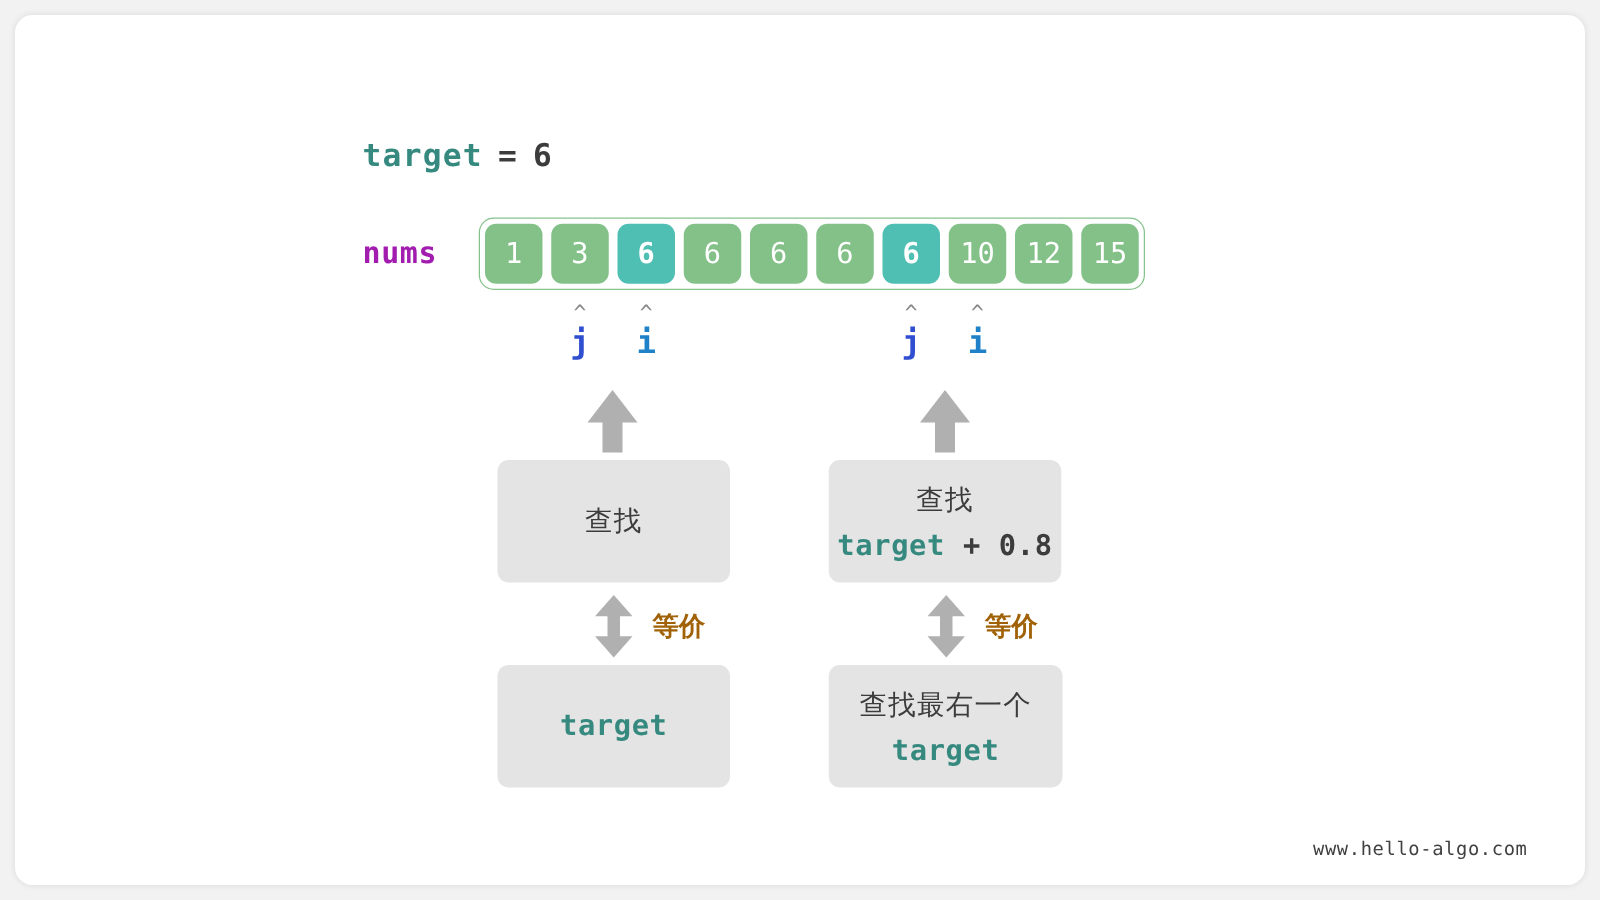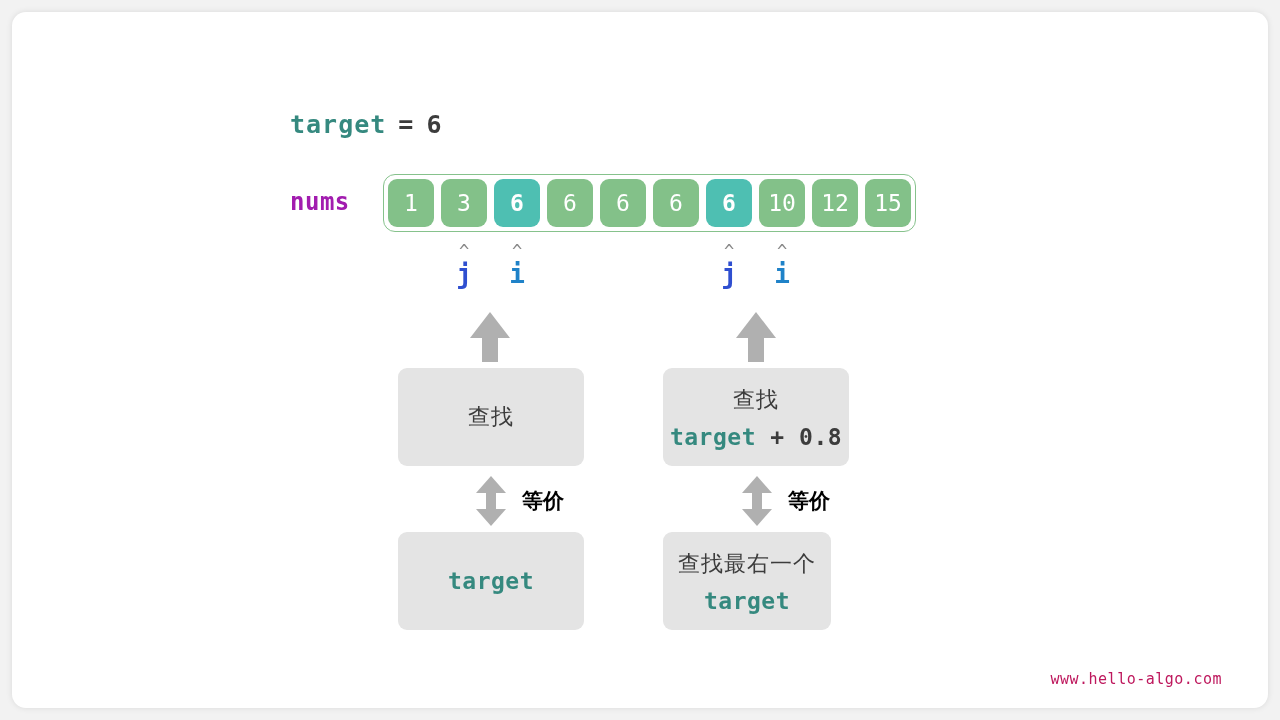--- a/index.html
+++ b/index.html
@@ -156,21 +156,21 @@
     position: absolute;
     top: 16px; left: 10px;
     width: 10px; height: 18px;
     background: #b0b0b0;
   }
   .eq-label {
     position: absolute;
     font-family: "DejaVu Sans", sans-serif;
     font-size: 21px;
     font-weight: bold;
-    color: #000000;
+    color: #a16207;
   }
 
   
   .gbox {
     position: absolute;
     background: #e4e4e4;
     border-radius: 9px;
     display: flex;
     flex-direction: column;
     align-items: center;
@@ -193,21 +193,21 @@
   }
   .gbox .line2 .kw { color: #35897f; }
 
   
   .watermark {
     position: absolute;
     right: 58px;
     bottom: 32px;
     font-family: "DejaVu Sans Mono", monospace;
     font-size: 15px;
-    color: #be185d;
+    color: #404040;
     letter-spacing: 0.5px;
   }
 </style>
 </head>
 <body>
 
 <div id="stage">
   <div id="card"></div>
 
   <div class="title-row">
@@ -276,19 +276,19 @@
     <div class="uhead"></div>
       <div class="stem"></div>
       <div class="dhead"></div>
   </div>
   <div class="eq-label" style="left:788px; top:487px;">等价</div>
 
   <div class="gbox" style="left:398px; top:532px; width:186px; height:98px;">
     <div class="line2"><span class="kw">target</span></div>
   </div>
 
-  <div class="gbox" style="left:663px; top:532px; width:168px; height:98px;">
+  <div class="gbox" style="left:663px; top:532px; width:187px; height:98px;">
     <div class="line1">查找最右一个</div>
     <div class="line2"><span class="kw">target</span></div>
   </div>
 
   <div class="watermark">www.hello-algo.com</div>
 </div>
 
 </body></html>

